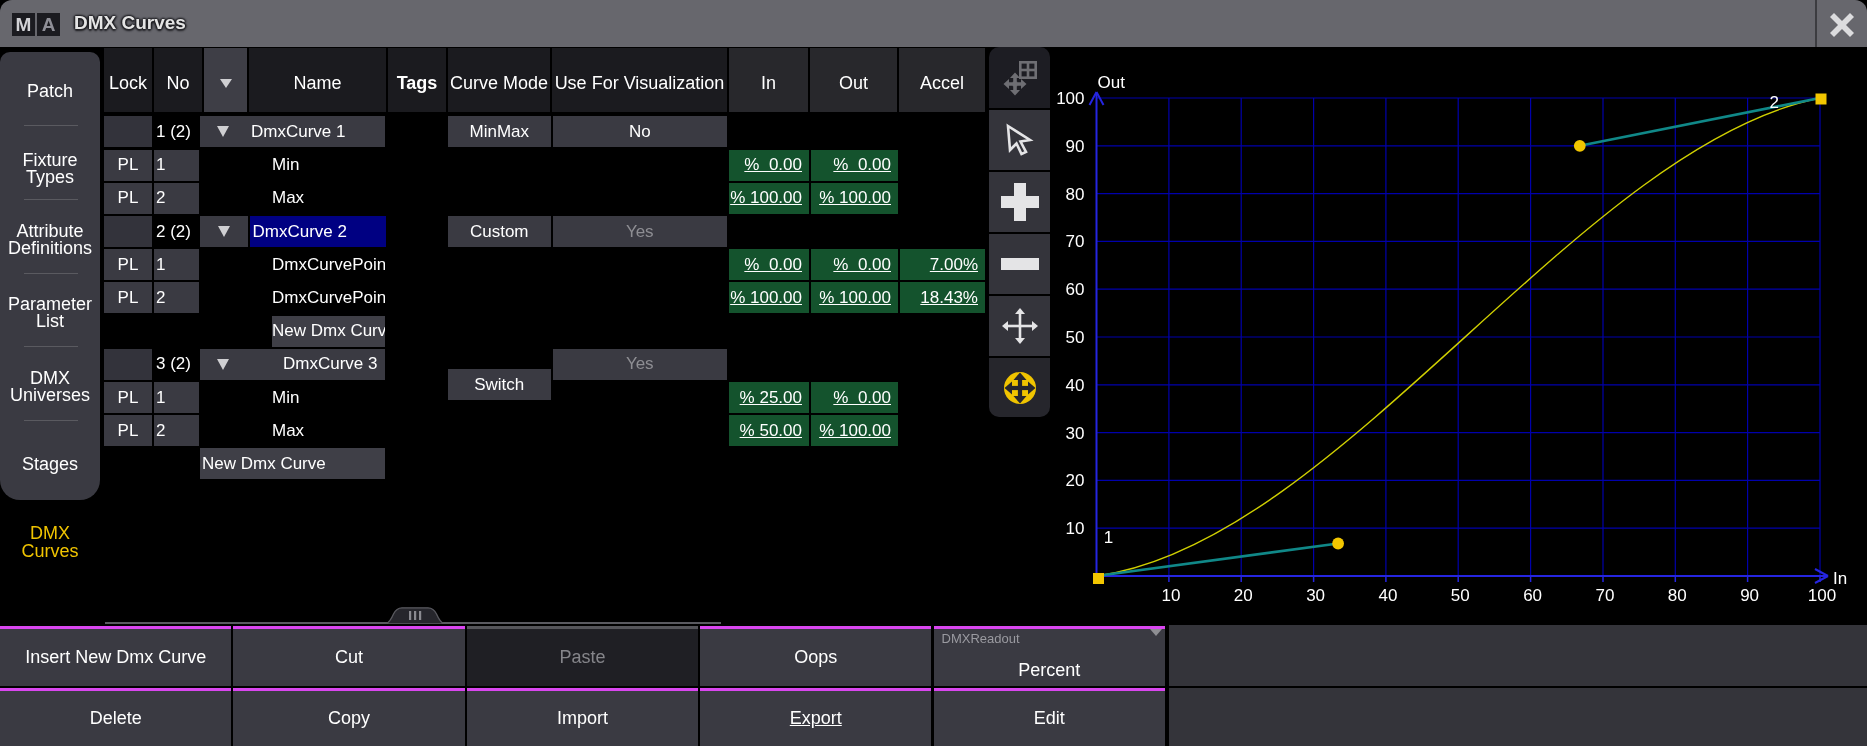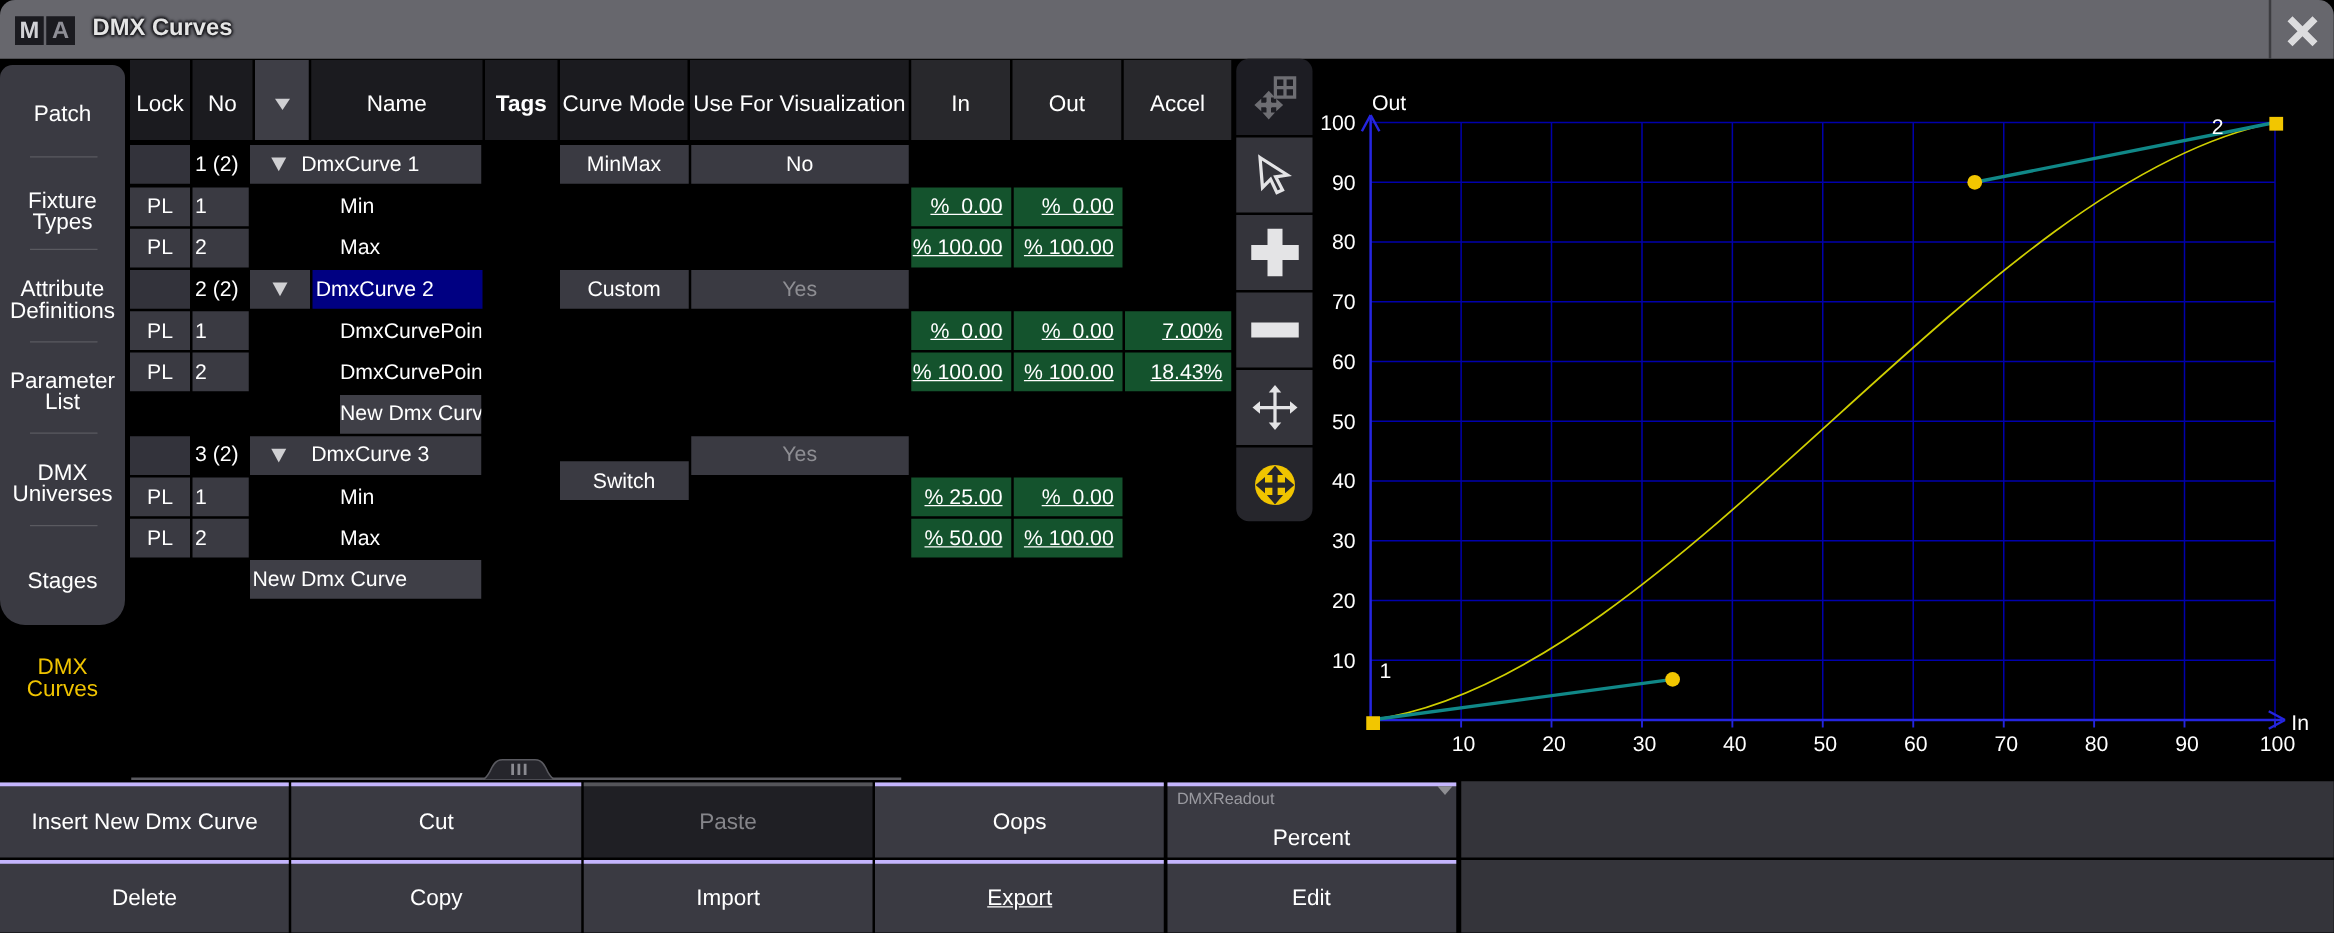--- a/index.html
+++ b/index.html
@@ -26,21 +26,21 @@
          align-items:center;justify-content:center;padding-top:7px;box-sizing:border-box;}
   .cell{font-size:17px;display:flex;align-items:center;}
   .c-center{justify-content:center;}
   .gray{background:#3a3a42;}
   .dark{background:#14532d;text-decoration:underline;}
   .tri{width:0;height:0;border-left:6.5px solid transparent;border-right:6.5px solid transparent;
        border-top:11px solid #cfcfd2;}
   .pct{display:flex;align-items:center;justify-content:flex-end;
        padding:0 7px 0 0;font-size:17px;box-sizing:border-box;white-space:pre;}
   
-  .btn{height:56px;background:#3a3a42;border-top:3px solid #c4b5fd;
+  .btn{height:56px;background:#3a3a42;border-top:3px solid #d946ef;
        font-size:18px;display:flex;align-items:center;justify-content:center;}
   .icbtn{left:989px;width:61px;height:60px;background:#34343b;display:flex;
          align-items:center;justify-content:center;}
 </style>
 </head>
 <body>
 
 <div class="abs" id="titlebar">
   <div class="abs logo" style="left:12px;color:#d2d2d6;">M</div>
   <div class="abs logo" style="left:37px;color:#8f8f97;">A</div>
@@ -77,21 +77,21 @@
 <div class="abs hcell" style="left:729px;width:79px;background:#28282c;">In</div>
 <div class="abs hcell" style="left:810px;width:87px;background:#28282c;">Out</div>
 <div class="abs hcell" style="left:899px;width:86px;background:#28282c;">Accel</div>
 
 <div class="abs cell gray" style="left:104px;top:116.4px;width:48px;height:31px;background:#33333b;"></div>
 <div class="abs cell " style="left:154px;top:116.4px;width:48px;height:31px;background:#000;">
     <span style="padding-left:2px">1 (2)</span>
   </div>
 <div class="abs cell gray" style="left:200px;top:116.4px;width:185.4px;height:31px;">
     <div class="tri" style="margin-left:17px"></div>
-    <span style="margin-left:12px">DmxCurve 1</span>
+    <span style="margin-left:22px">DmxCurve 1</span>
   </div>
 <div class="abs cell " style="left:388px;top:116.4px;width:58px;height:31px;background:#000;"></div>
 <div class="abs cell gray c-center" style="left:448px;top:116.4px;width:102.5px;height:31px;">MinMax</div>
 <div class="abs cell gray c-center" style="left:552.5px;top:116.4px;width:174.5px;height:31px;">
     <span style="">No</span>
   </div>
 <div class="abs cell gray c-center" style="left:104px;top:149.6px;width:48px;height:31px;">PL</div>
 <div class="abs cell gray" style="left:154px;top:149.6px;width:45px;height:31px;">
     <span style="padding-left:2px">1</span>
   </div>
@@ -134,21 +134,21 @@
   </div>
 <div class="abs" style="left:272px;top:282.4px;width:113.4px;height:31px;overflow:hidden;display:flex;align-items:center;font-size:17px;white-space:nowrap;">DmxCurvePoint 2</div>
 <div class="abs pct dark" style="left:729px;top:282.4px;width:80px;height:31px;">% 100.00</div>
 <div class="abs pct dark" style="left:811px;top:282.4px;width:87px;height:31px;">% 100.00</div>
 <div class="abs cell dark" style="left:900px;top:282.4px;width:85px;height:31px;justify-content:flex-end;padding-right:7px;box-sizing:border-box;">18.43%</div>
 <div class="abs" style="left:272px;top:315.6px;width:113.4px;height:31px;overflow:hidden;display:flex;align-items:center;font-size:17px;white-space:nowrap;background:#3f3f47;">New Dmx Curve</div>
 <div class="abs cell gray" style="left:104px;top:348.8px;width:48px;height:31px;background:#33333b;"></div>
 <div class="abs cell " style="left:154px;top:348.8px;width:48px;height:31px;background:#000;">
     <span style="padding-left:2px">3 (2)</span>
   </div>
-<div class="abs cell gray" style="left:200px;top:348.8px;width:185.4px;height:31px;">
+<div class="abs cell gray" style="left:200px;top:348.8px;width:185.4px;height:31px;gap:34px;">
     <div class="tri" style="margin-left:17px"></div>
     <span style="margin-left:20px">DmxCurve 3</span>
   </div>
 <div class="abs cell " style="left:388px;top:348.8px;width:58px;height:31px;background:#000;"></div>
 <div class="abs cell gray c-center" style="left:448px;top:369px;width:102.5px;height:31px;">Switch</div>
 <div class="abs cell gray c-center" style="left:552.5px;top:348.8px;width:174.5px;height:31px;">
     <span style="color:#8e8e93;">Yes</span>
   </div>
 <div class="abs cell gray c-center" style="left:104px;top:382.0px;width:48px;height:31px;">PL</div>
 <div class="abs cell gray" style="left:154px;top:382.0px;width:45px;height:31px;">

